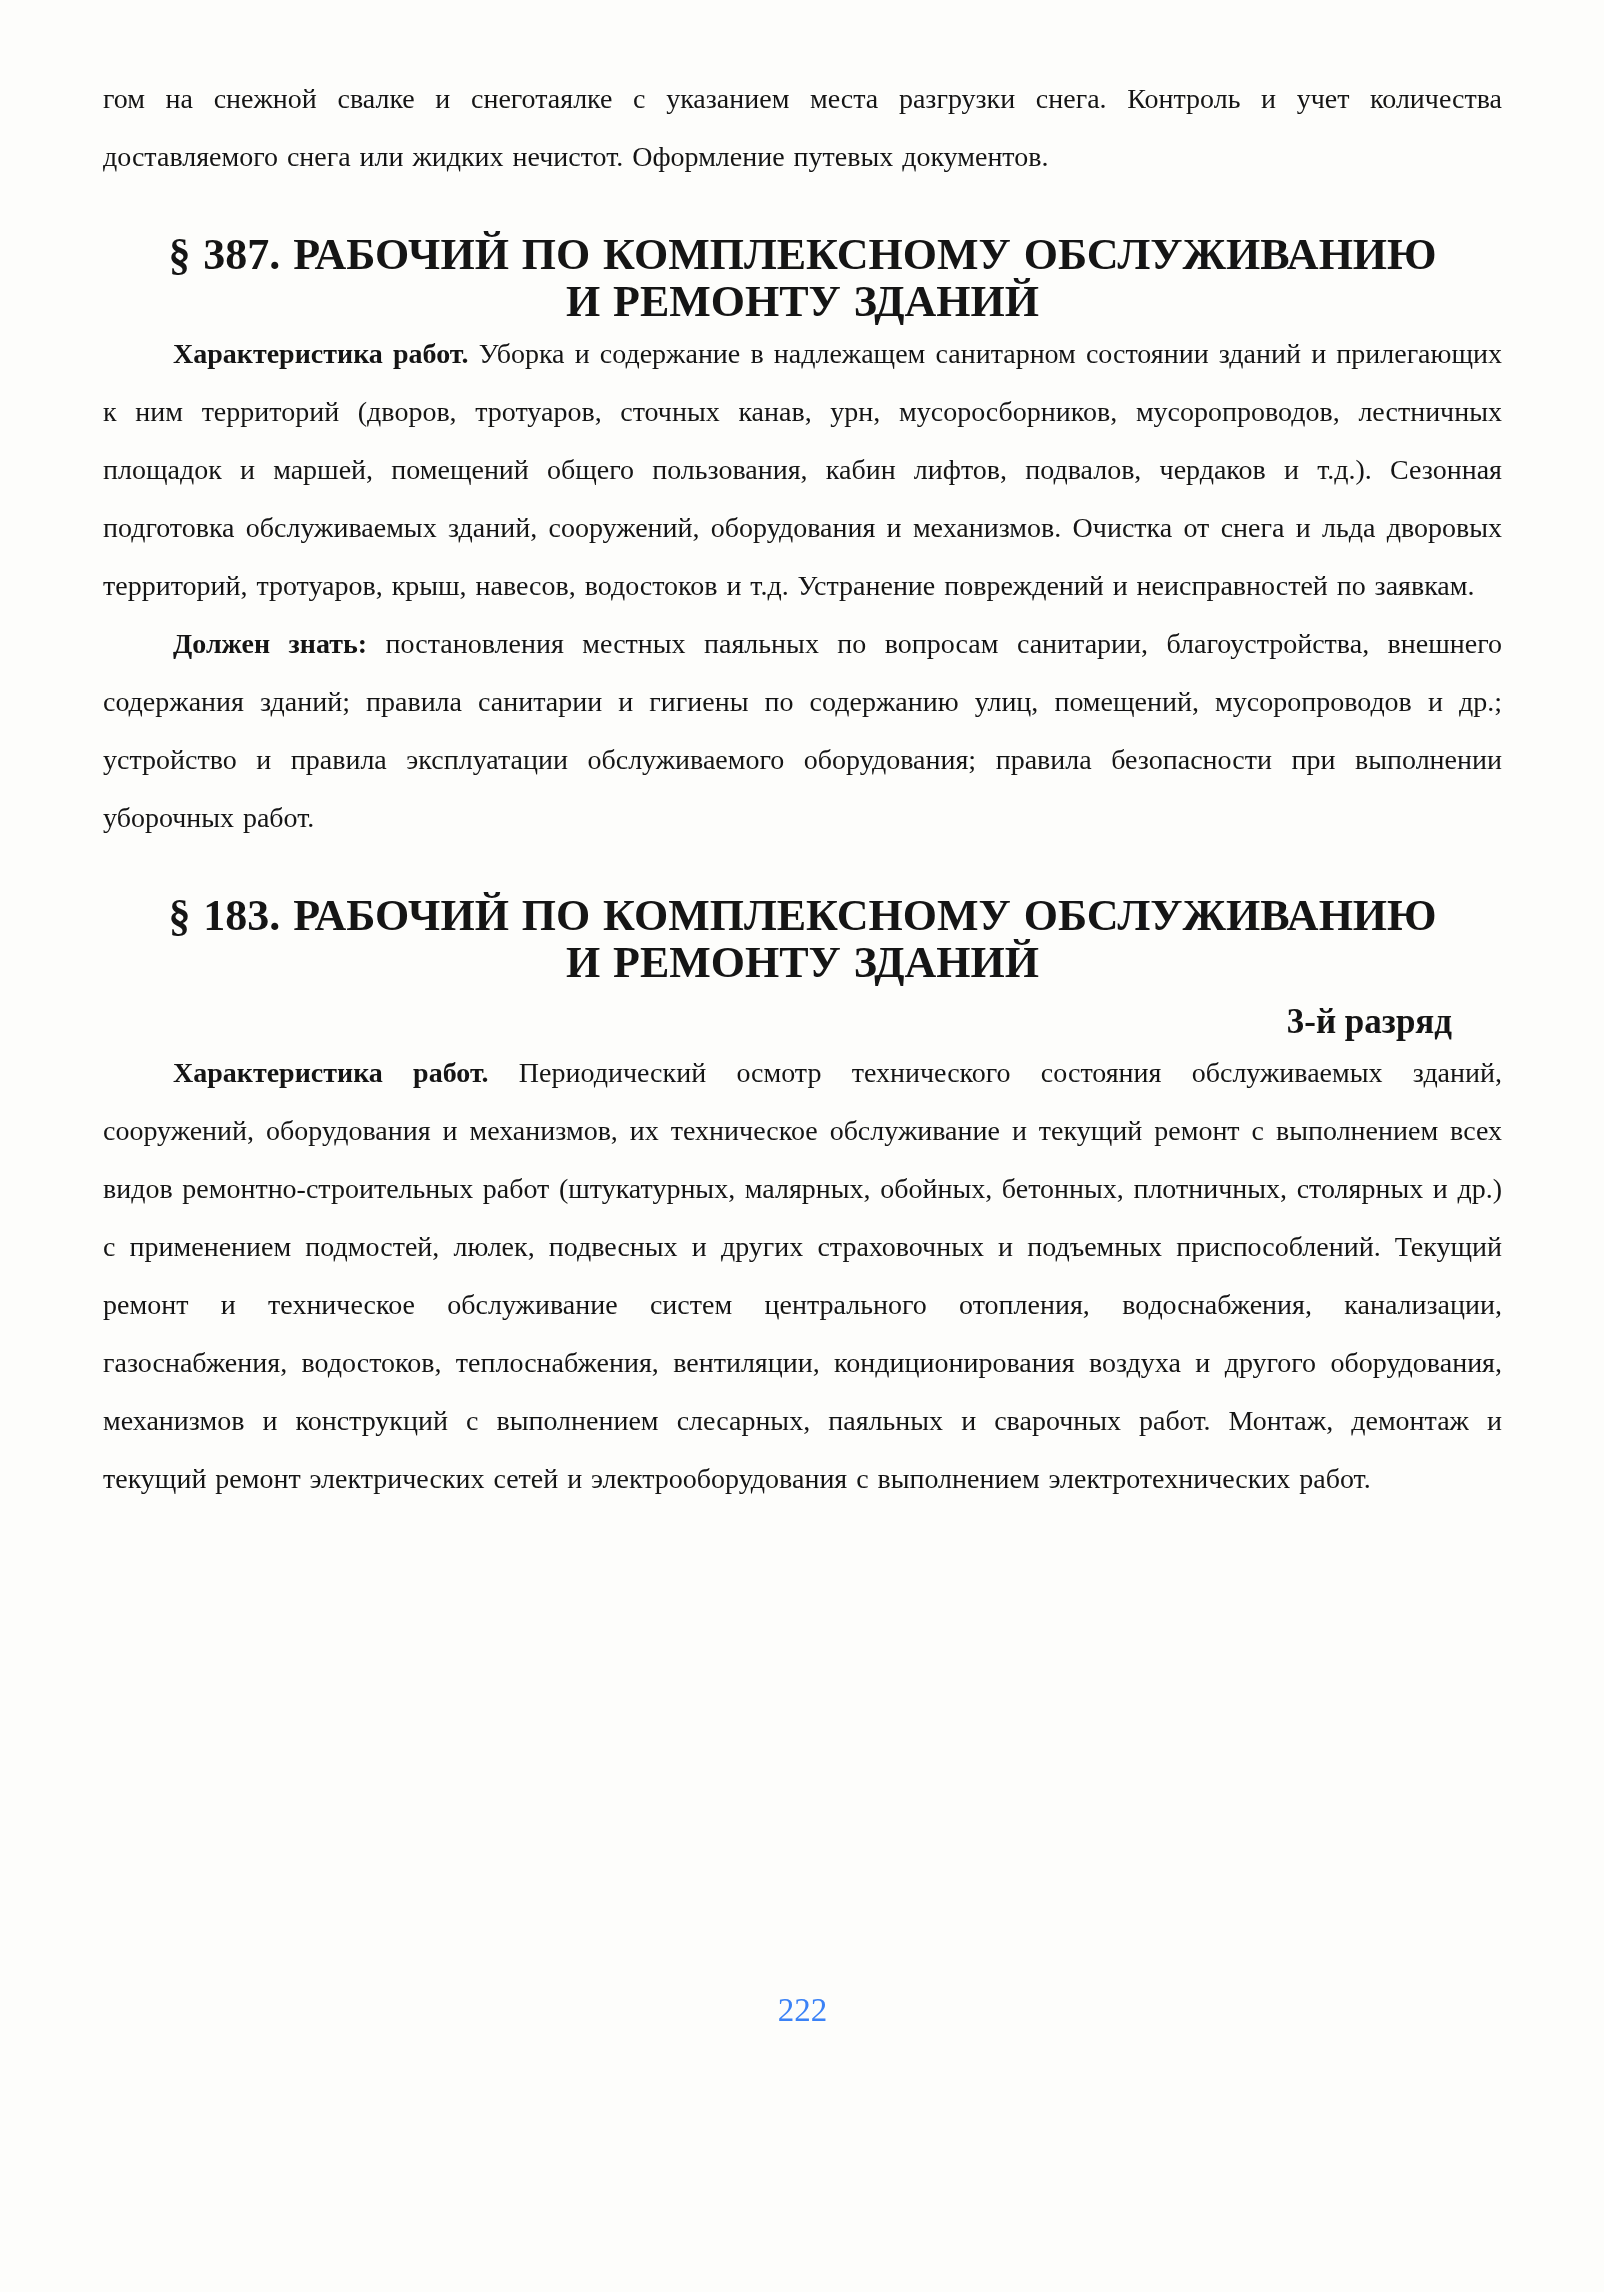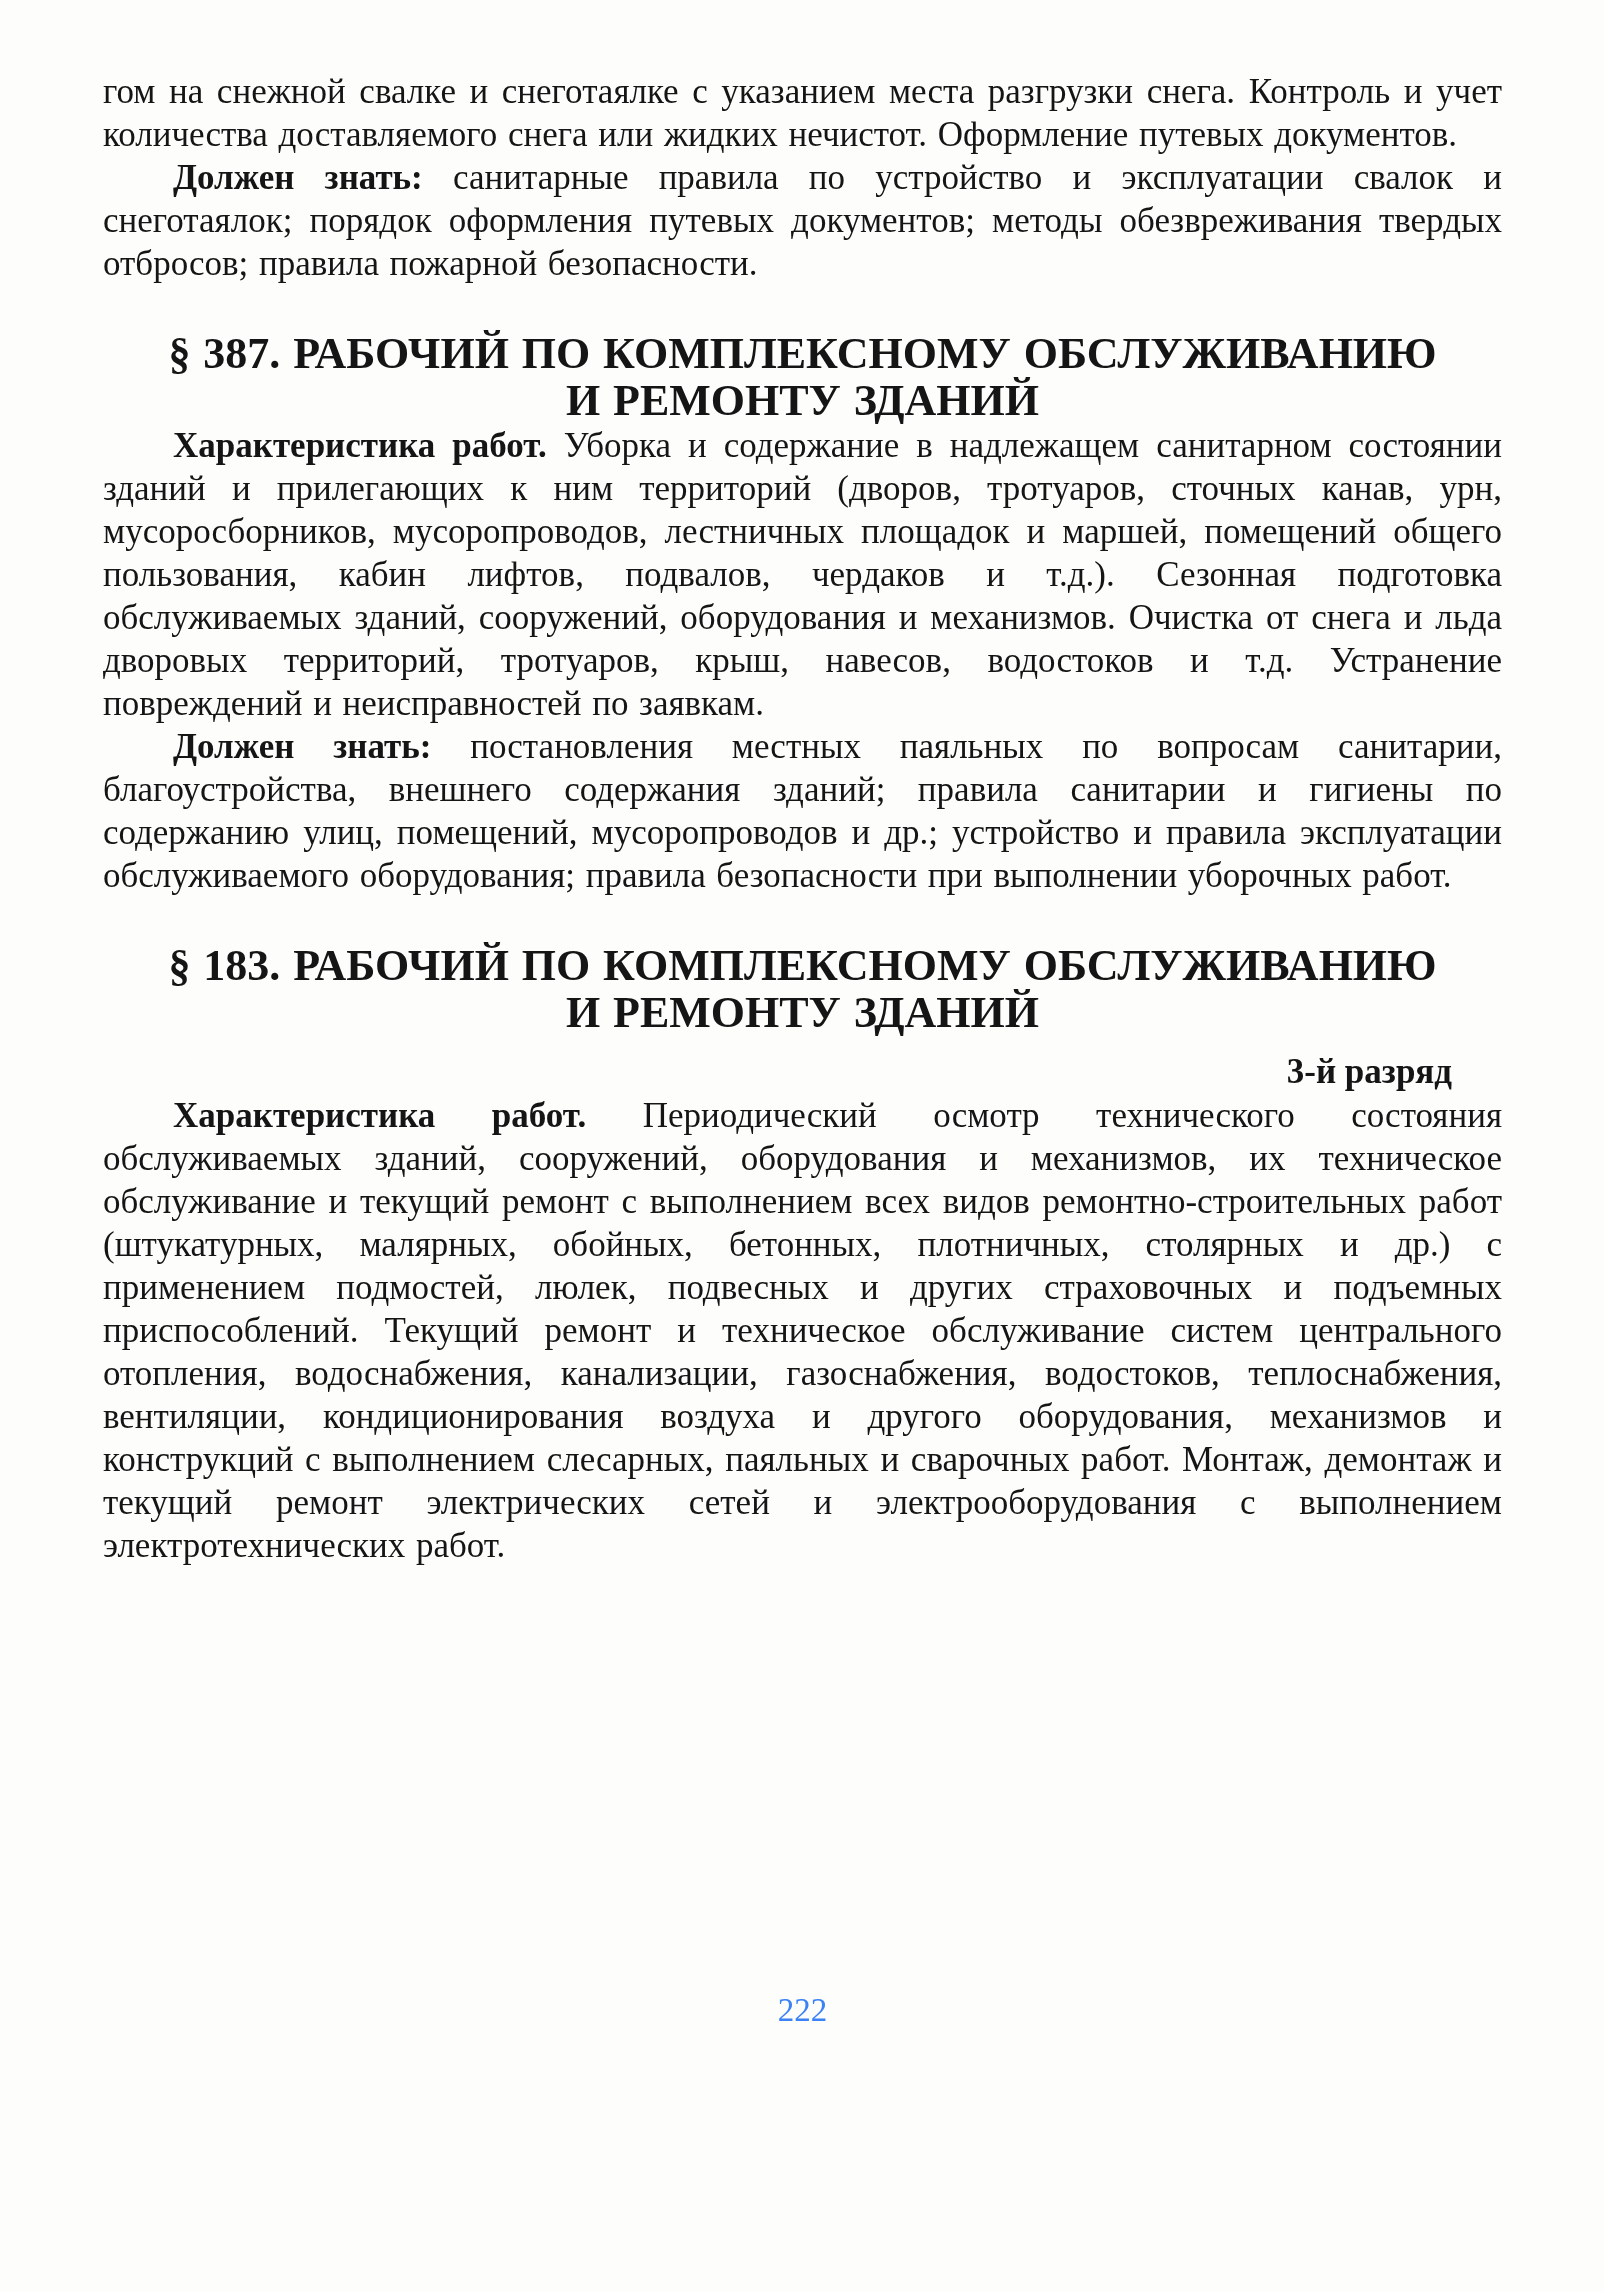--- a/index.html
+++ b/index.html
@@ -16,22 +16,22 @@
     overflow: hidden;
   }
   .page {
     position: absolute;
     top: 70px;
     left: 103px;
     width: 1399px;
   }
   .para {
     margin: 0;
-    font-size: 35px;
-    line-height: 43px;
+    font-size: 28px;
+    line-height: 58px;
     text-align: justify;
     word-spacing: 1.9px;
   }
   .indent {
     text-indent: 70px;
   }
   .bold {
     font-weight: bold;
   }
   .section-title {
@@ -62,24 +62,20 @@
     color: #3b82f6;
   }
 </style>
 </head>
 <body>
 
 <div class="page">
 
   <p class="para">гом на снежной свалке и снеготаялке с указанием места разгрузки снега. Контроль и учет количества доставляемого снега или жидких нечистот. Оформление путевых документов.</p>
 
-  <p class="para indent">
-    <span class="bold">Должен знать:</span>
-    <span>санитарные правила по устройство и эксплуатации свалок и снеготаялок; порядок оформления путевых документов; методы обезвреживания твердых отбросов; правила пожарной безопасности.</span>
-  </p>
 
   <h2 class="section-title">§ 387. РАБОЧИЙ ПО КОМПЛЕКСНОМУ ОБСЛУЖИВАНИЮ
 И РЕМОНТУ ЗДАНИЙ</h2>
 
 
   <p class="para indent">
     <span class="bold">Характеристика работ.</span>
     <span>Уборка и содержание в надлежащем санитарном состоянии зданий и прилегающих к ним территорий (дворов, тротуаров, сточных канав, урн, мусоросборников, мусоропроводов, лестничных площадок и маршей, помещений общего пользования, кабин лифтов, подвалов, чердаков и т.д.). Сезонная подготовка обслуживаемых зданий, сооружений, оборудования и механизмов. Очистка от снега и льда дворовых территорий, тротуаров, крыш, навесов, водостоков и т.д. Устранение повреждений и неисправностей по заявкам.</span>
   </p>
 

